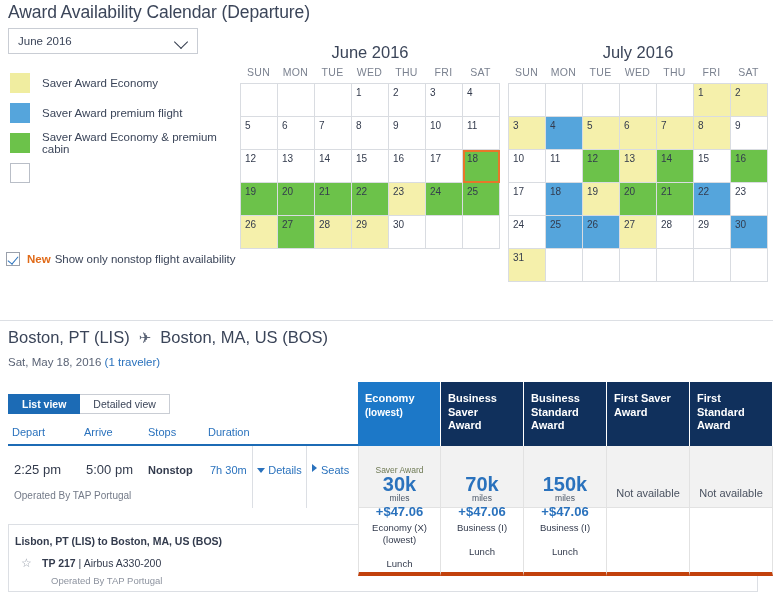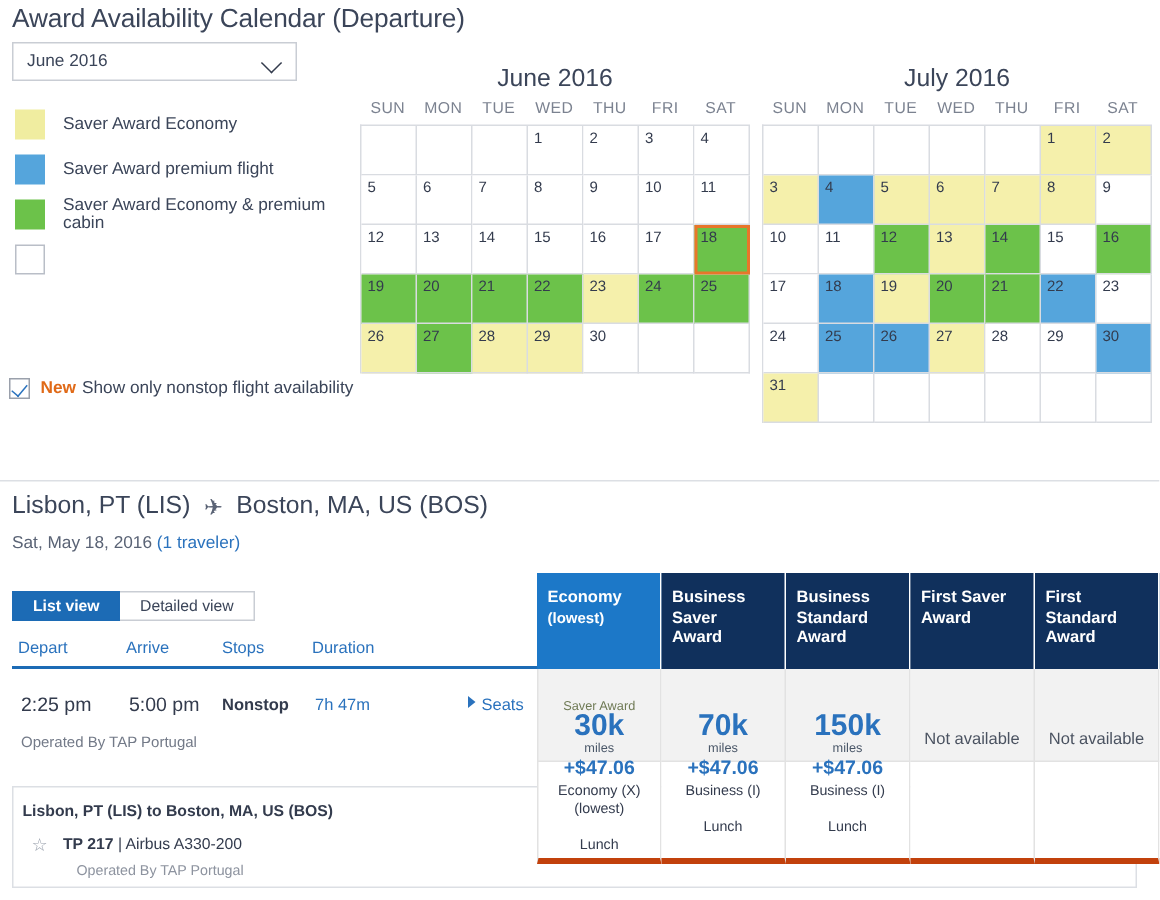--- a/index.html
+++ b/index.html
@@ -382,21 +382,21 @@
           <div class="day empty"></div>
           <div class="day empty"></div>
           <div class="day empty"></div>
         </div>
       </div>
   </div>
 
   <div class="hr-thin"></div>
 
   <div class="route">
-    <span>Lisbon, PT (LIS)</span>
+    <span>Boston, PT (LIS)</span>
     <span class="plane">✈</span>
     <span>Boston, MA, US (BOS)</span>
   </div>
   <div class="subroute">
     <span>Sat, May 18, 2016 </span><span class="traveler">(1 traveler)</span>
   </div>
 
   <div class="view-toggle">
     <div class="vt active">List view</div>
     <div class="vt">Detailed view</div>
@@ -408,25 +408,29 @@
     <span class="cl-stops">Stops</span>
     <span class="cl-duration">Duration</span>
   </div>
   <div class="blue-rule"></div>
 
   <div class="flight-row">
     <div class="fr-inner">
       <span class="f-depart">2:25 pm</span>
       <span class="f-arrive">5:00 pm</span>
       <span class="f-stops">Nonstop</span>
-      <span class="f-dur">7h 47m</span>
+      <span class="f-dur">7h 30m</span>
       <span class="f-op">Operated By TAP Portugal</span>
     </div>
   </div>
 
+  <div class="tab-details">
+    <span class="tri-down"></span>
+    <span class="txt">Details</span>
+  </div>
   <div class="tab-seats">
     <span class="tri-right"></span>
     <span class="txt">Seats</span>
   </div>
 
   <div class="details-panel">
     <span class="dp-title">Lisbon, PT (LIS) to Boston, MA, US (BOS)</span>
     <span class="star-icon">☆</span>
     <span class="dp-flight">
       <b>TP 217</b><span> | </span><span>Airbus A330-200</span>

